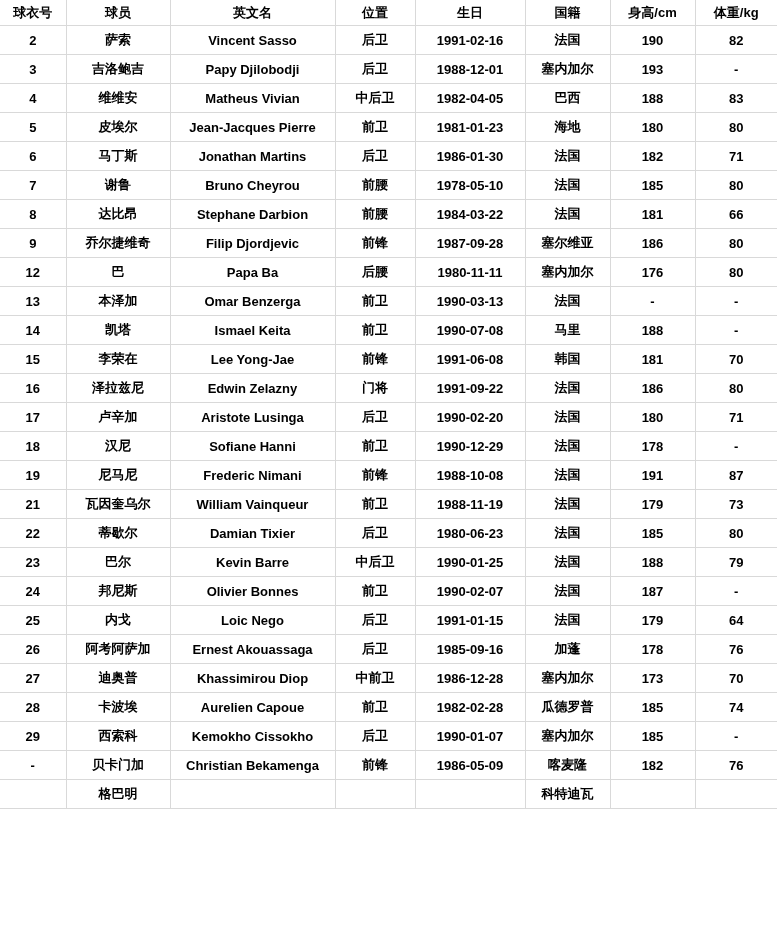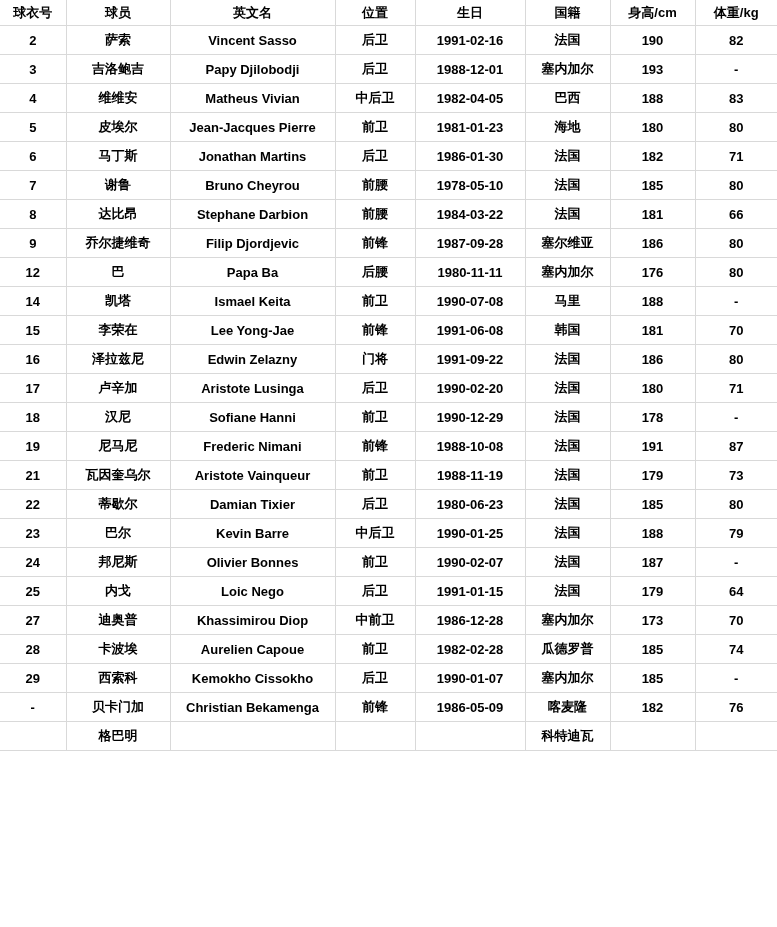--- a/index.html
+++ b/index.html
@@ -156,20 +156,30 @@
         <td>12</td>
         <td>巴</td>
         <td>Papa Ba</td>
         <td>后腰</td>
         <td>1980-11-11</td>
         <td>塞内加尔</td>
         <td>176</td>
         <td>80</td>
       </tr>
       <tr>
+        <td>13</td>
+        <td>本泽加</td>
+        <td>Omar Benzerga</td>
+        <td>前卫</td>
+        <td>1990-03-13</td>
+        <td>法国</td>
+        <td>-</td>
+        <td>-</td>
+      </tr>
+      <tr>
         <td>14</td>
         <td>凯塔</td>
         <td>Ismael Keita</td>
         <td>前卫</td>
         <td>1990-07-08</td>
         <td>马里</td>
         <td>188</td>
         <td>-</td>
       </tr>
       <tr>
@@ -218,21 +228,21 @@
         <td>Frederic Nimani</td>
         <td>前锋</td>
         <td>1988-10-08</td>
         <td>法国</td>
         <td>191</td>
         <td>87</td>
       </tr>
       <tr>
         <td>21</td>
         <td>瓦因奎乌尔</td>
-        <td>Aristote Vainqueur</td>
+        <td>William Vainqueur</td>
         <td>前卫</td>
         <td>1988-11-19</td>
         <td>法国</td>
         <td>179</td>
         <td>73</td>
       </tr>
       <tr>
         <td>22</td>
         <td>蒂歇尔</td>
         <td>Damian Tixier</td>
@@ -264,20 +274,30 @@
       </tr>
       <tr>
         <td>25</td>
         <td>内戈</td>
         <td>Loic Nego</td>
         <td>后卫</td>
         <td>1991-01-15</td>
         <td>法国</td>
         <td>179</td>
         <td>64</td>
+      </tr>
+      <tr>
+        <td>26</td>
+        <td>阿考阿萨加</td>
+        <td>Ernest Akouassaga</td>
+        <td>后卫</td>
+        <td>1985-09-16</td>
+        <td>加蓬</td>
+        <td>178</td>
+        <td>76</td>
       </tr>
       <tr>
         <td>27</td>
         <td>迪奥普</td>
         <td>Khassimirou Diop</td>
         <td>中前卫</td>
         <td>1986-12-28</td>
         <td>塞内加尔</td>
         <td>173</td>
         <td>70</td>

